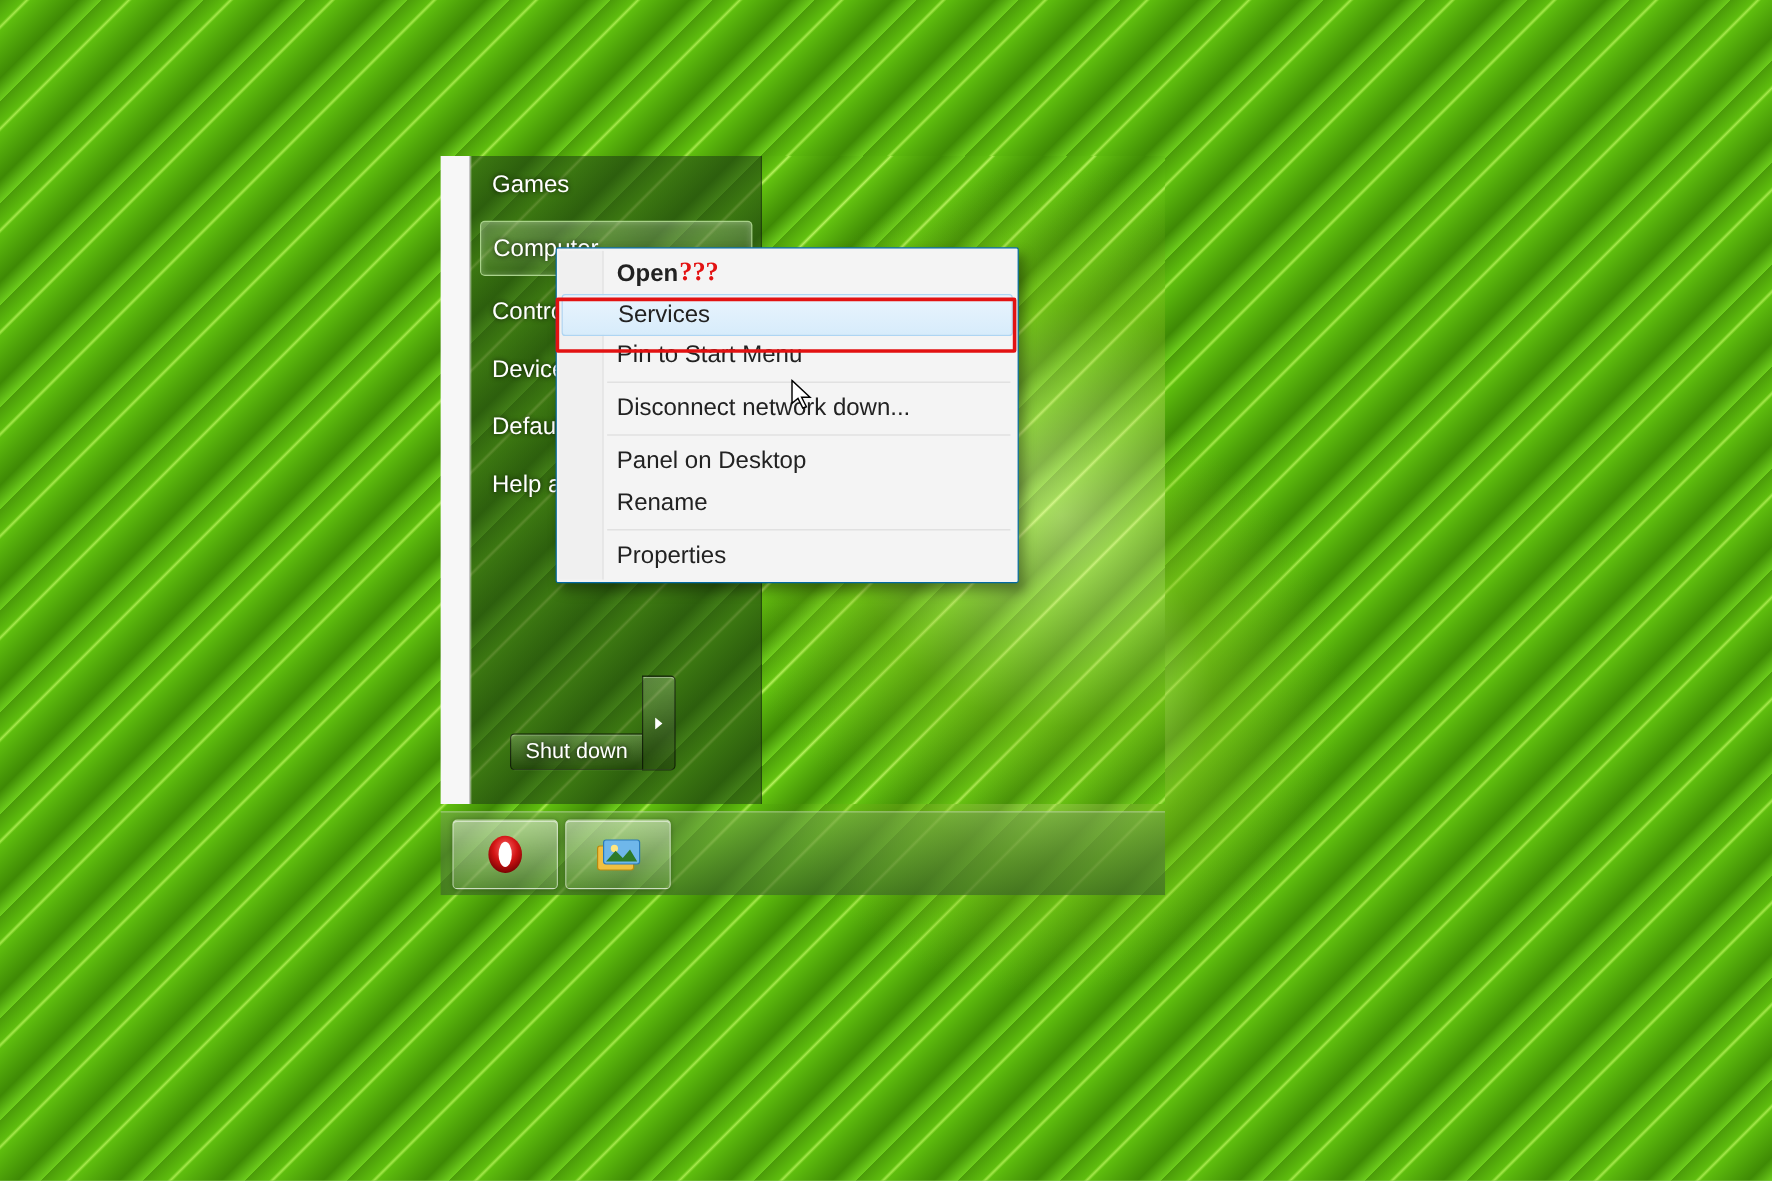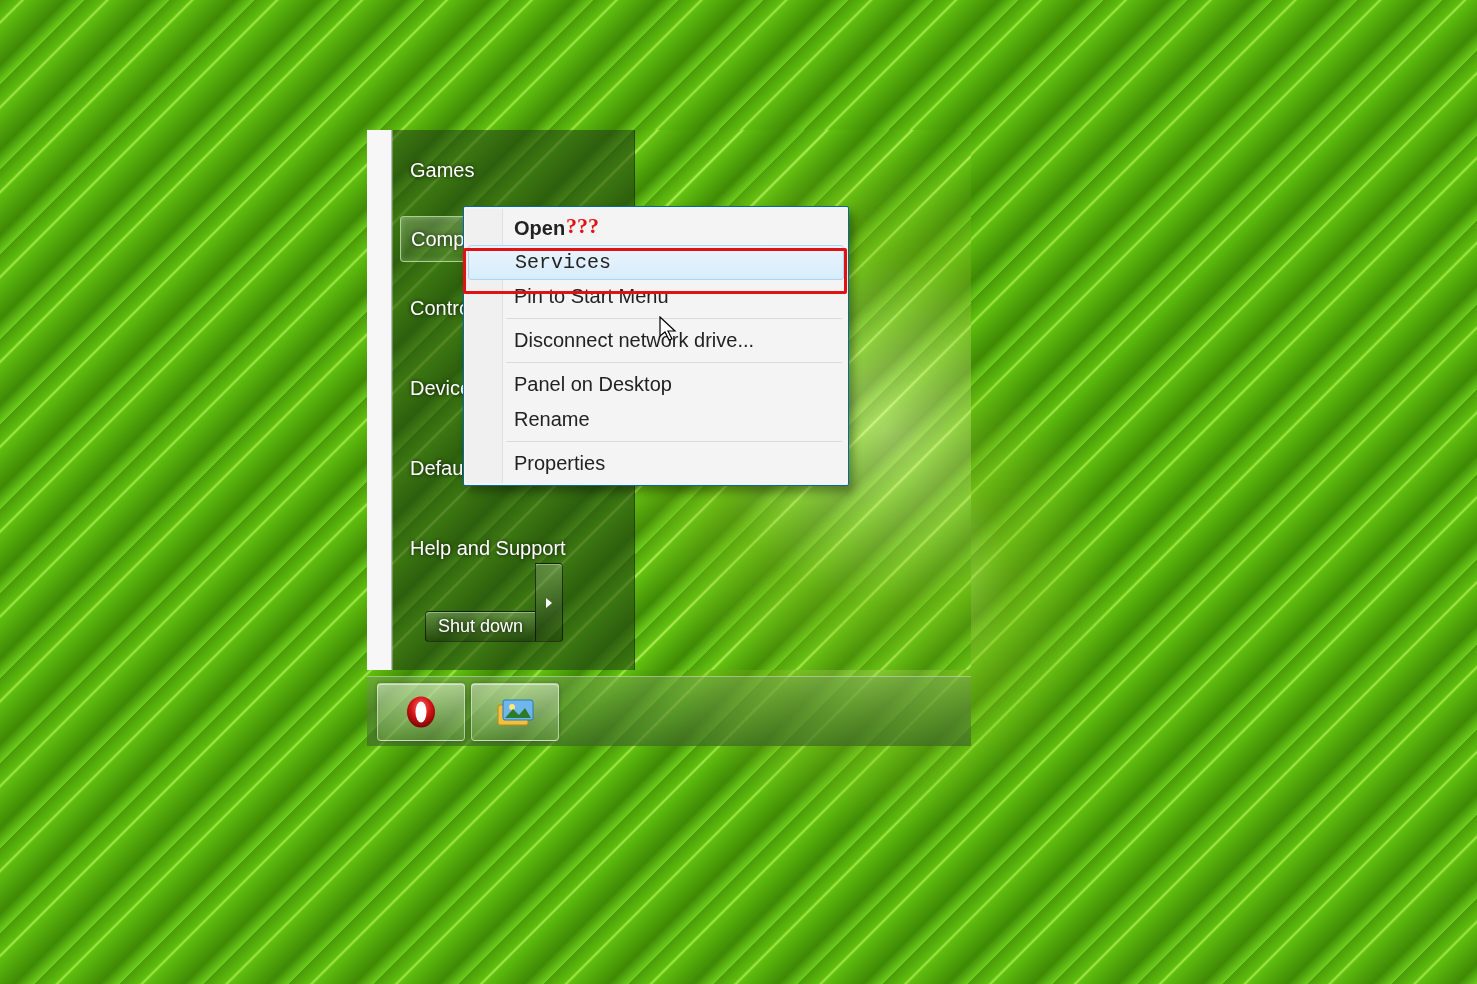--- a/index.html
+++ b/index.html
@@ -80,21 +80,21 @@
   left:0; top:0;
   width:24px; height:540px;
   background:#f7f7f7;
   border-right:1px solid #b9b9b9;
 }
 
 .sc-item{
   height:48px;
   line-height:48px;
   color:#fff;
-  padding:16px 18px;
+  padding:0 18px;
   text-shadow:0 0 4px rgba(0,0,0,.8);
   white-space:nowrap;
   overflow:hidden;
 }
 .sc-item.sel{
   margin:6px 8px;
   height:44px;
   line-height:44px;
   border:1px solid rgba(180,220,150,.9);
   border-radius:4px;
@@ -175,21 +175,20 @@
   font-size:20px;
   white-space:nowrap;
 }
 .ctx-item.bold{font-weight:600;}
 .ctx-item.hover{
   background:linear-gradient(to bottom,#eaf4fd,#d7ecfb);
   border:1px solid #aed5f3;
   border-radius:3px;
   margin:-1px 2px -1px 2px;
   padding:5px 8px 5px 46px;
-  font-family:Liberation Mono, monospace;
 }
 .ctx-item .annot{
   position:absolute;
   left:100px; top:2px;
   color:#e21212;
   font-weight:700;
   font-family:Georgia,"Times New Roman",serif;
   font-size:22px;
   text-shadow:0 0 1px #fff;
 }
@@ -265,21 +264,21 @@
     </div>
 
     <div class="ctx-item">
       <span>Pin to Start Menu</span>
     </div>
 
     <div class="ctx-sep"></div>
 
 
     <div class="ctx-item">
-      <span>Disconnect network drive...</span>
+      <span>Disconnect network down...</span>
     </div>
 
     <div class="ctx-sep"></div>
 
     <div class="ctx-item">
       <span>Panel on Desktop</span>
     </div>
 
     <div class="ctx-item">
       <span>Rename</span>

